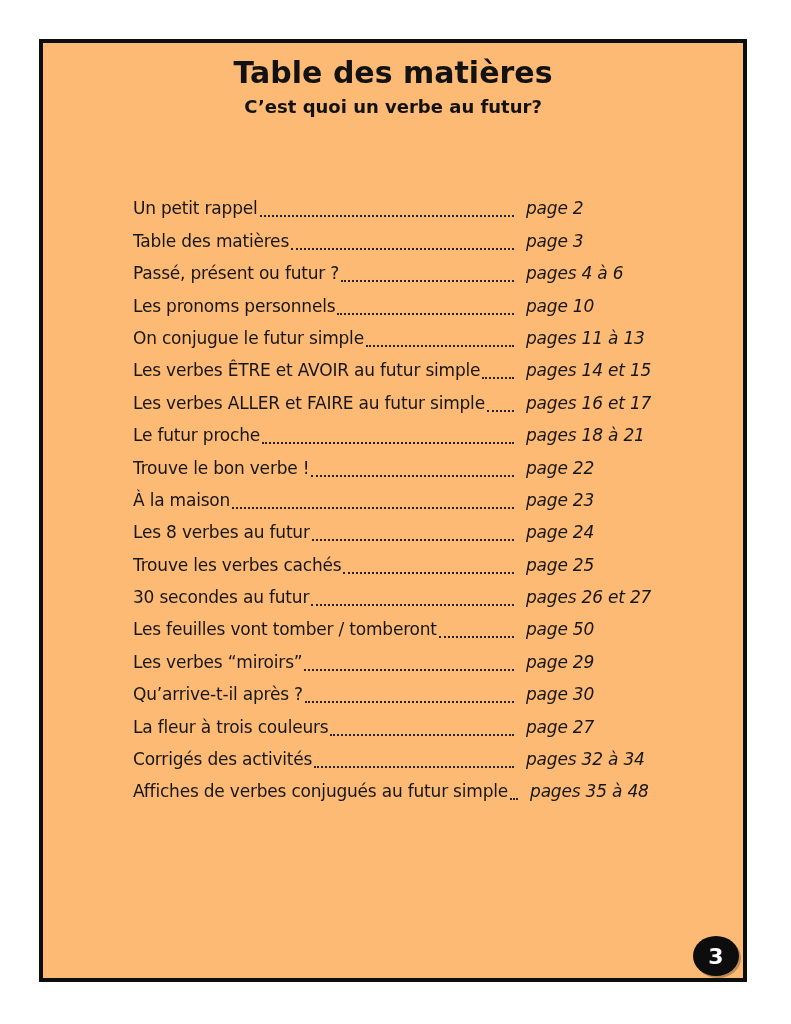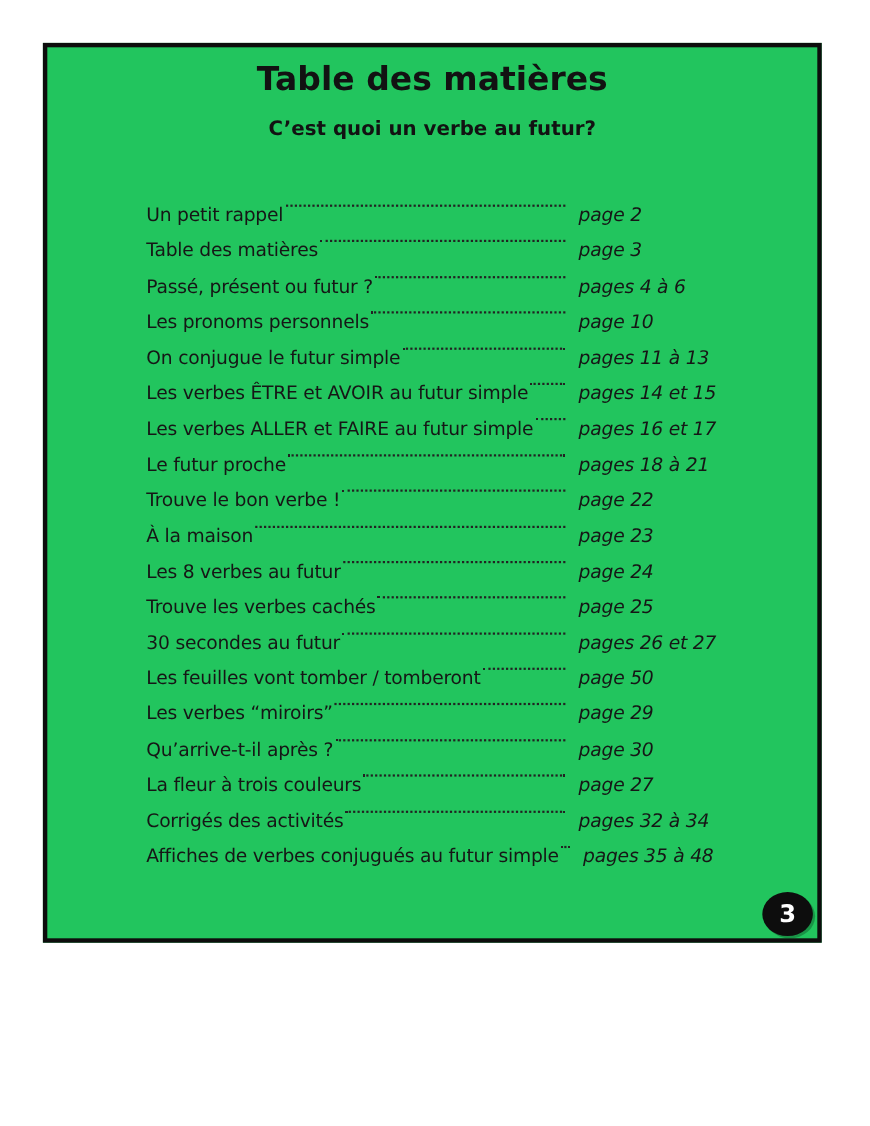--- a/index.html
+++ b/index.html
@@ -13,53 +13,53 @@
     position: relative;
     font-family: "DejaVu Sans", "Liberation Sans", sans-serif;
     color: #161616;
     overflow: hidden;
   }
   .frame {
     position: absolute;
     left: 39px;
     top: 39px;
     width: 708px;
-    height: 818px;
+    height: 943px;
     border: 4px solid #0d0d0d;
     box-sizing: border-box;
-    background: #22c55e;
+    background: #fdba74;
   }
   .title-block {
     margin-top: 13px;
     text-align: center;
     line-height: 1.1;
   }
   .page-title {
     font-size: 30px;
     font-weight: 800;
     letter-spacing: 0px;
     color: #121212;
   }
   .page-subtitle {
-    margin-top: 19px;
+    margin-top: 8px;
     font-size: 18px;
     font-weight: 700;
     color: #121212;
     text-align: center;
   }
   .toc {
     position: absolute;
     left: 90px;
     top: 143px;
     width: 545px;
   }
   .toc-row {
     height: 32.4px;
     display: flex;
-    align-items: flex-start;
+    align-items: flex-end;
     font-size: 17px;
   }
   .toc-label {
     flex: 0 1 auto;
     white-space: nowrap;
     letter-spacing: -0.2px;
   }
   .toc-dots {
     flex: 1 1 8px;
     min-width: 8px;

